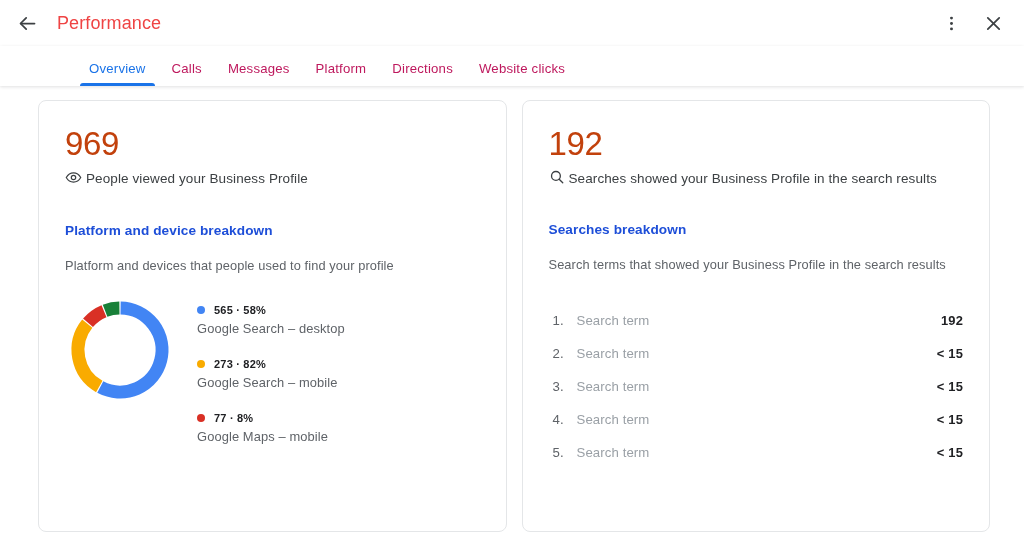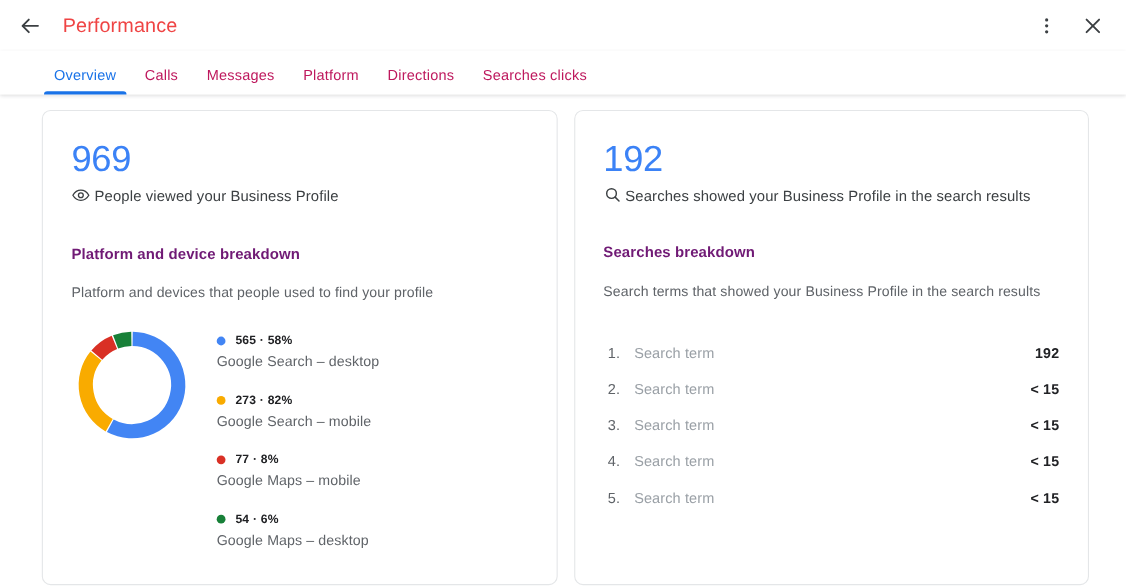--- a/index.html
+++ b/index.html
@@ -61,21 +61,21 @@
   .tabbar-wrap {
     position: relative;
     background: #ffffff;
     box-shadow: 0 1px 3px rgba(60,64,67,.16);
     z-index: 2;
   }
   .tabbar {
     display: flex;
     align-items: flex-end;
     height: 40px;
-    padding-left: 36px;
+    padding-left: 76px;
     gap: 0;
   }
   .tab {
     position: relative;
     border: none;
     background: transparent;
     font-family: inherit;
     font-size: 13.2px;
     color: #be185d;
     letter-spacing: .2px;
@@ -110,41 +110,41 @@
     border: 1px solid #e4e6e8;
     border-radius: 8px;
     padding: 24px 26px 0 26px;
     min-width: 0;
     overflow: hidden;
   }
 
   .big-number {
     font-size: 33px;
     font-weight: 400;
-    color: #3b82f6;
+    color: #c2410c;
     line-height: 1.15;
     letter-spacing: -.3px;
   }
 
   .metric-sub {
     display: flex;
     align-items: center;
     gap: 4px;
     margin-top: 6px;
     font-size: 13.5px;
     color: #3c4043;
     letter-spacing: .1px;
   }
   .metric-sub .gicon { flex: 0 0 auto; display: block; }
 
   .section-title {
     margin-top: 34px;
     font-size: 13.6px;
     font-weight: 700;
-    color: #701a75;
+    color: #1d4ed8;
     letter-spacing: .1px;
   }
   .section-desc {
     margin-top: 20px;
     font-size: 12.8px;
     color: #5f6368;
     letter-spacing: .1px;
   }
 
   
@@ -252,21 +252,21 @@
   </div>
 </div>
 
 <div class="tabbar-wrap">
   <div class="tabbar">
     <button class="tab active">Overview</button>
     <button class="tab">Calls</button>
     <button class="tab">Messages</button>
     <button class="tab">Platform</button>
     <button class="tab">Directions</button>
-    <button class="tab">Searches clicks</button>
+    <button class="tab">Website clicks</button>
   </div>
 </div>
 
 <div class="content">
 
   <div class="card">
     <div class="big-number">969</div>
 
     <div class="metric-sub">
       <span class="gicon">
@@ -311,27 +311,20 @@
         </div>
 
         <div class="legend-item">
           <div class="legend-value">
             <span class="legend-dot" id="dot-2" style="background: rgb(217, 48, 37);"></span>
             <span>77 · 8%</span>
           </div>
           <div class="legend-label">Google Maps – mobile</div>
         </div>
 
-        <div class="legend-item">
-          <div class="legend-value">
-            <span class="legend-dot" id="dot-3" style="background: rgb(24, 128, 56);"></span>
-            <span>54 · 6%</span>
-          </div>
-          <div class="legend-label">Google Maps – desktop</div>
-        </div>
 
       </div>
     </div>
   </div>
 
   <div class="card">
     <div class="big-number">192</div>
 
     <div class="metric-sub">
       <span class="gicon">

